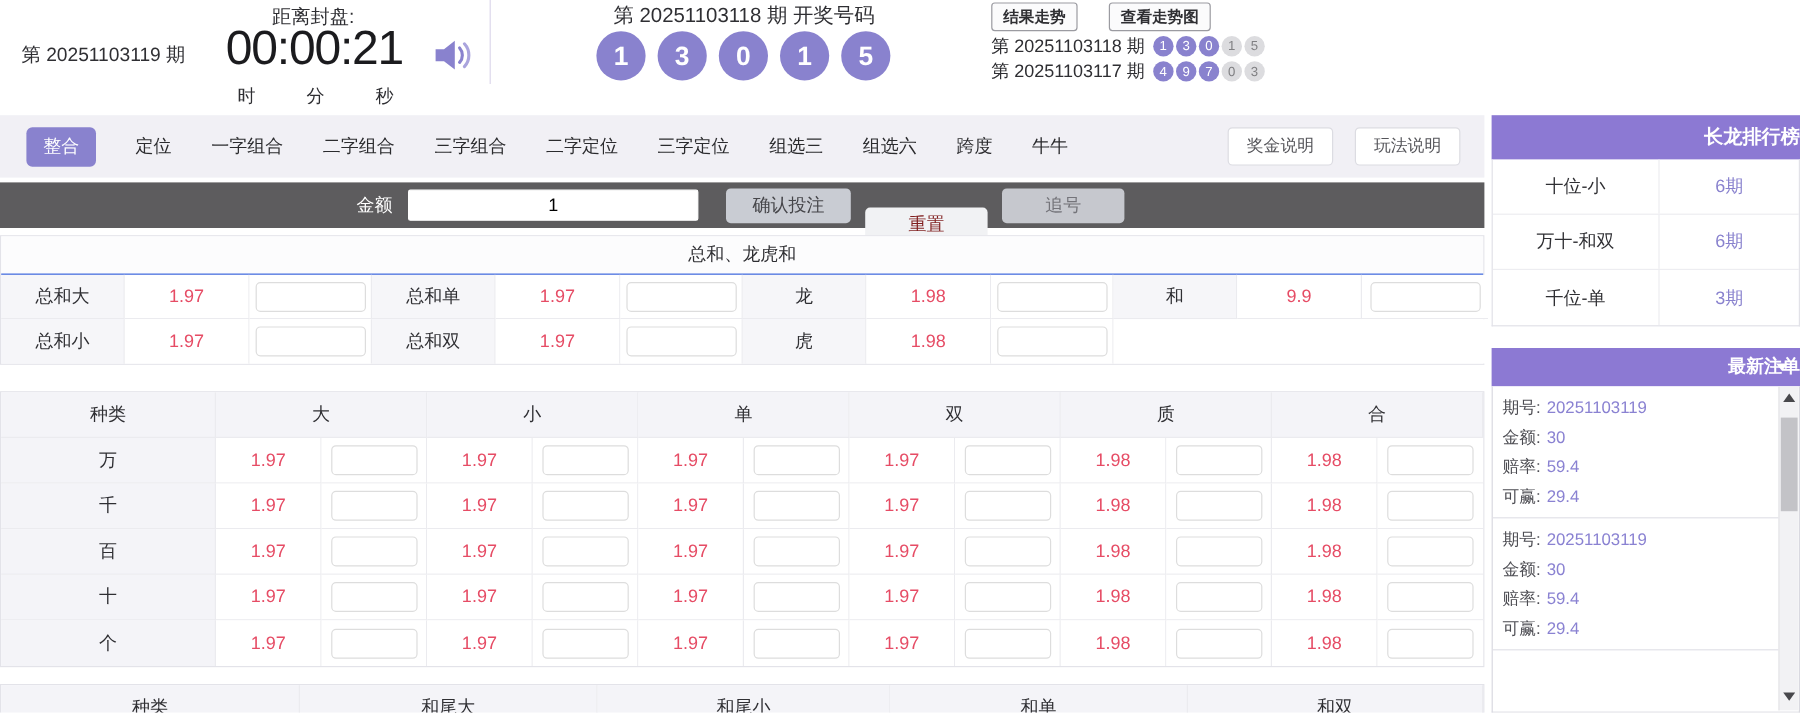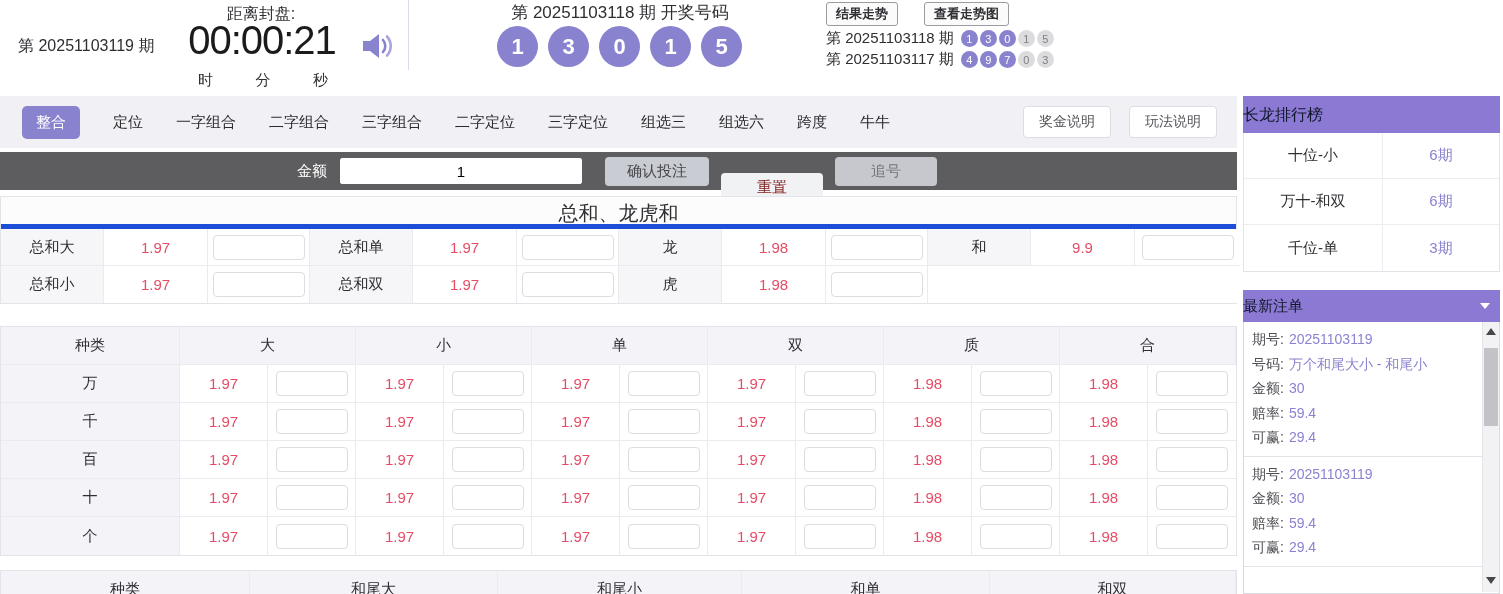--- a/index.html
+++ b/index.html
@@ -38,42 +38,42 @@
   .bar { position:absolute; top:152px; left:0; width:1237px; height:38px; background:#5d5c5e; display:flex; align-items:center; }
   .amount-label { color:#fff; font-size:15px; margin-left:297px; margin-right:13px; }
   .amount-input { width:242px; height:26px; text-align:center; border:1px solid #fff; background:#fff; font-size:15px; border-radius:2px; }
   .bar-btn { height:29px; border:none; border-radius:4px; font-size:15px; cursor:pointer; }
   .btn-confirm { width:104px; background:#c9ccd3; color:#46464a; margin-left:23px; }
   .btn-reset { width:102px; background:#f1f2f4; color:#7f1d1d; margin-left:12px;margin-top:32px; }
   .btn-chase { width:102px; background:#c6c8ce; color:#74747a; margin-left:12px; }
 
   
   .sum { position:absolute; top:196px; left:0; width:1237px; border:1px solid #e3e3e9; background:#fff; }
-  .sum-title { height:32px; line-height:32px; text-align:center; font-size:20px; background:#fcfcfd; border-bottom:5px solid #1d4ed8; }
+  .sum-title { height:32px; line-height:32px; text-align:center; font-size:15px; background:#fcfcfd; border-bottom:1px solid #1d4ed8; }
   .sum-grid { display:grid; grid-template-columns:103px 104px 102px 103px 104px 102px 103px 104px 102px 103px 104px 105px; }
   .c { height:37px; display:flex; align-items:center; justify-content:center; border-right:1px solid #ebebef; border-bottom:1px solid #ebebef; font-size:15px; background:#fff; }
   .cL { background:#f6f6f9; }
   .cO { color:#e64c65; }
   .cE { grid-column:span 3; border-right:none; }
   .nr { border-right:none; }
   .nb { border-bottom:none; }
   .bin { height:25px; border:1px solid #ddd; border-radius:4px; background:#fff; text-align:center; font-size:14px; }
   .w92 { width:92px; } .w72 { width:72px; }
 
   
   .ptable { position:absolute; top:326px; left:0; width:1237px; border:1px solid #e3e3e9; display:grid; grid-template-columns:179px repeat(12,88px); background:#fff; }
   .ph { grid-column:span 2; }
   .hd38 { height:38px; background:#f4f4f8; display:flex; align-items:center; justify-content:center; font-size:15px; border-right:1px solid #ebebef; border-bottom:1px solid #ebebef; }
   .pk { background:#f4f4f8; }
 
   
   .ttable { position:absolute; top:570px; left:0; width:1237px; border:1px solid #e3e3e9; display:grid; grid-template-columns:249px 248px 244px 248px 246px; background:#fff; }
 
   
-  .panel-hd { background:#8c79d3; color:#0f172a; text-align:left; font-weight:400; }
+  .panel-hd { background:#8c79d3; color:#ffffff; text-align:right; font-weight:700; }
   .streak { position:absolute; left:1243px; top:96px; width:257px; }
   .streak .panel-hd { height:37px; line-height:37px; font-size:16px; }
   .streak-body { border:1px solid #e2e2e8; border-top:none; background:#fff; }
   .streak-row { display:flex; height:46px; border-bottom:1px solid #ededf1; }
   .streak-row:last-child { border-bottom:none; }
   .streak-label { width:139px; border-right:1px solid #ededf1; display:flex; align-items:center; justify-content:center; font-size:15px; }
   .streak-value { flex:1; display:flex; align-items:center; justify-content:center; font-size:15px; color:#8982ce; }
 
   .orders { position:absolute; left:1243px; top:290px; width:257px; }
   .orders-hd { height:32px; line-height:32px; font-size:15px; position:relative; }
@@ -379,21 +379,20 @@
 
   <div class="orders">
     <div class="panel-hd orders-hd">
       <span>最新注单</span>
       <span class="caret"></span>
     </div>
     <div class="orders-body">
       <div class="order-list">
         <div class="order">
           <div><span class="o-label">期号:</span><span class="o-val">20251103119</span></div>
-          <div><span class="o-label">号码:</span><span class="o-val">万个和尾大小 - 和尾小</span></div>
           <div><span class="o-label">金额:</span><span class="o-val">30</span></div>
           <div><span class="o-label">赔率:</span><span class="o-val">59.4</span></div>
           <div><span class="o-label">可赢:</span><span class="o-val">29.4</span></div>
         </div>
         <div class="order">
           <div><span class="o-label">期号:</span><span class="o-val">20251103119</span></div>
           <div><span class="o-label">金额:</span><span class="o-val">30</span></div>
           <div><span class="o-label">赔率:</span><span class="o-val">59.4</span></div>
           <div><span class="o-label">可赢:</span><span class="o-val">29.4</span></div>
         </div>

